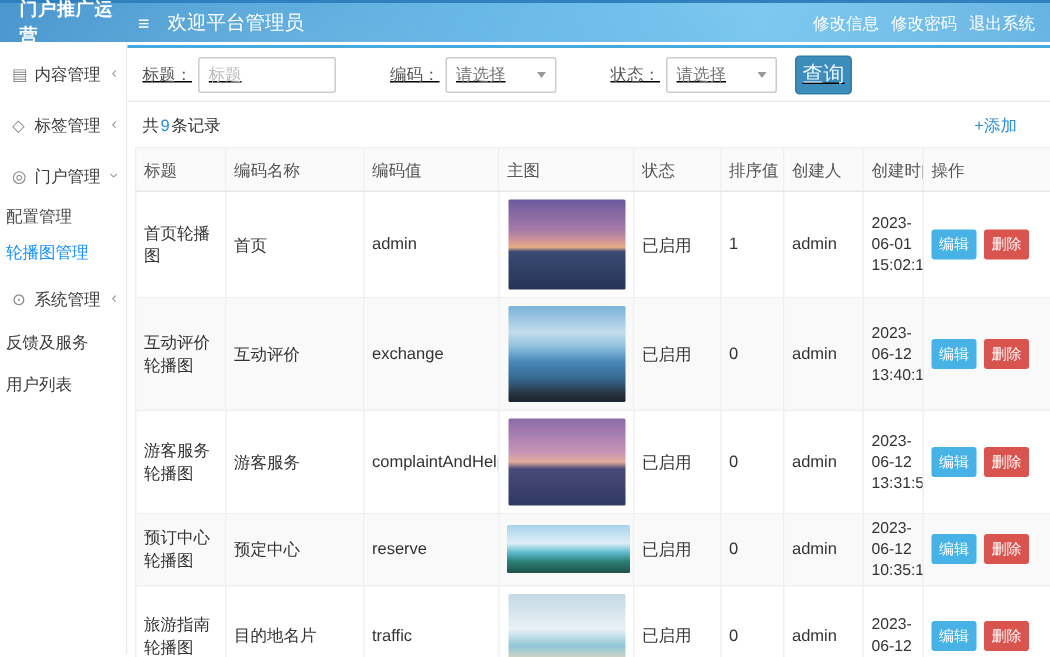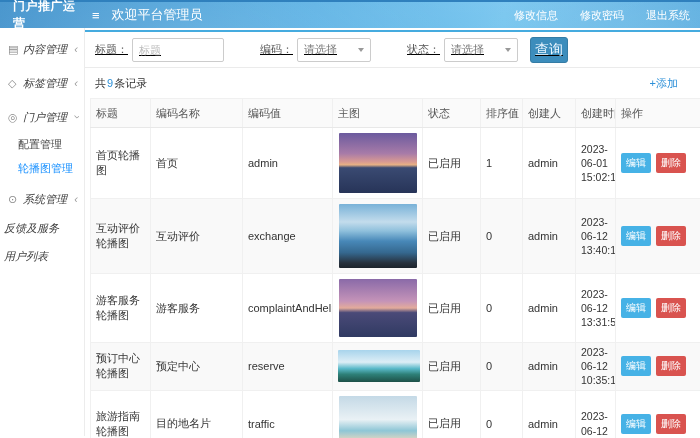--- a/index.html
+++ b/index.html
@@ -10,36 +10,36 @@
   .topbar { position:relative; height:28px; width:700px; display:flex; align-items:center;
     border-top:2px solid #2f80bd; color:#fff;
     background:
       radial-gradient(ellipse 420px 160px at 28% 170%, rgba(255,255,255,.14), transparent 62%),
       radial-gradient(ellipse 520px 190px at 72% -80%, rgba(255,255,255,.12), transparent 60%),
       radial-gradient(ellipse 300px 120px at 95% 120%, rgba(255,255,255,.10), transparent 65%),
       linear-gradient(95deg,#4795cd 0%,#58b0e4 45%,#6fc2ee 72%,#55abdf 100%); }
   .logo { width:86px; padding-left:13px; font-size:12px; font-weight:bold; letter-spacing:.5px; }
   .hamburger { font-size:13px; padding:0 6px; cursor:pointer; }
   .welcome { font-size:13px; margin-left:6px; }
-  .topbar-links { margin-left:auto; display:flex; gap:22px; padding-right:10px; font-size:11px; }
+  .topbar-links { margin-left:auto; display:flex; gap:8px; padding-right:10px; font-size:11px; }
   .topbar-links span { cursor:pointer; }
 
   
   .wrap { display:flex; height:408px; }
   .sidebar { width:85px; background:#fff; border-right:1px solid #ececec; padding-top:6px; flex:none; }
   .main { flex:1; background:#fff; min-width:0; }
 
   
   .s-item { display:flex; align-items:center; height:30px; padding:0 6px 0 8px;
-    font-size:11px; color:#3c3c3c; cursor:pointer;font-style:italic; }
+    font-size:11px; color:#3c3c3c; cursor:pointer; }
   .s-item .ic { width:15px; color:#8a8a8a; font-size:11px; flex:none; }
   .s-item .lbl { flex:1; white-space:nowrap; }
   .s-item .chev { color:#9a9a9a; font-size:11px; }
   .chev.down { display:inline-block; transform:rotate(-90deg); }
-  .s-sub { display:flex; align-items:center; height:24px; padding-left:18px;
+  .s-sub { display:flex; align-items:center; height:24px; padding-left:4px;
     font-size:11px; color:#4a4a4a; cursor:pointer; }
   .s-sub.active { color:#1890ff; }
   .s-gap { height:4px; }
   .noicon { padding-left:4px; height:28px; }
 
   
   .search-panel { border-top:2px solid #45abdf; border-bottom:1px solid #ebebeb;
     background:#fff; height:38px; display:flex; align-items:center; padding-left:10px;
     margin-top:2px;text-decoration:underline; }
   .f-label { font-size:11px; color:#555; }

